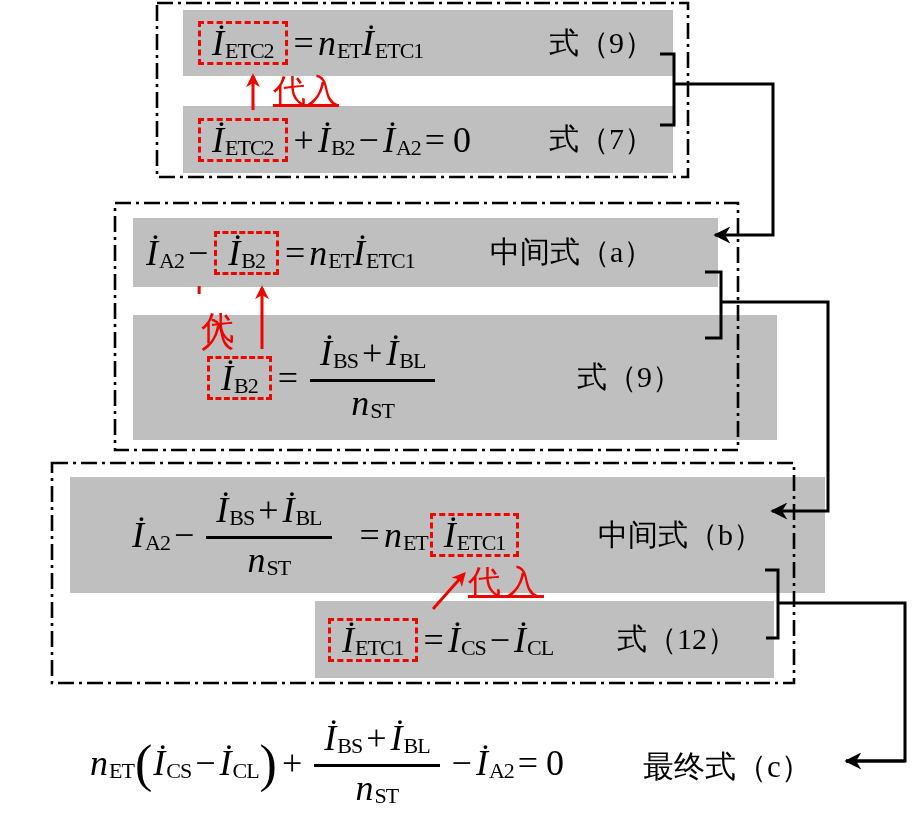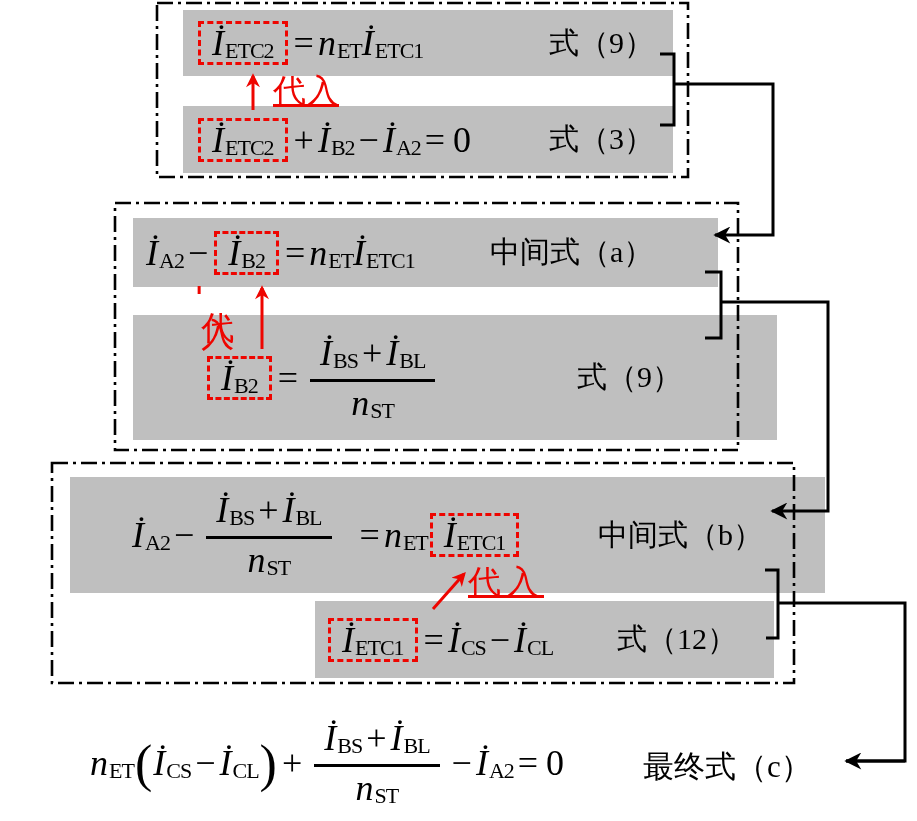--- a/index.html
+++ b/index.html
@@ -81,21 +81,21 @@
           <span class="sub">B2</span>
         </span>
         <span class="op">−</span>
         <span class="var">
           <span class="vb">İ</span>
           <span class="sub">A2</span>
         </span>
         <span class="op">=</span>
         <span class="op">0</span>
       </span>
-    <span class="eqlabel" id="lab-eq3">式（3）</span>
+    <span class="eqlabel" id="lab-eq3">式（7）</span>
   </div>
 
   <div class="bar" id="bar-eqa">
     <span class="eq">
         <span class="var">
           <span class="vb">İ</span>
           <span class="sub">A2</span>
         </span>
         <span class="op">−</span>
         <span class="redbox">

